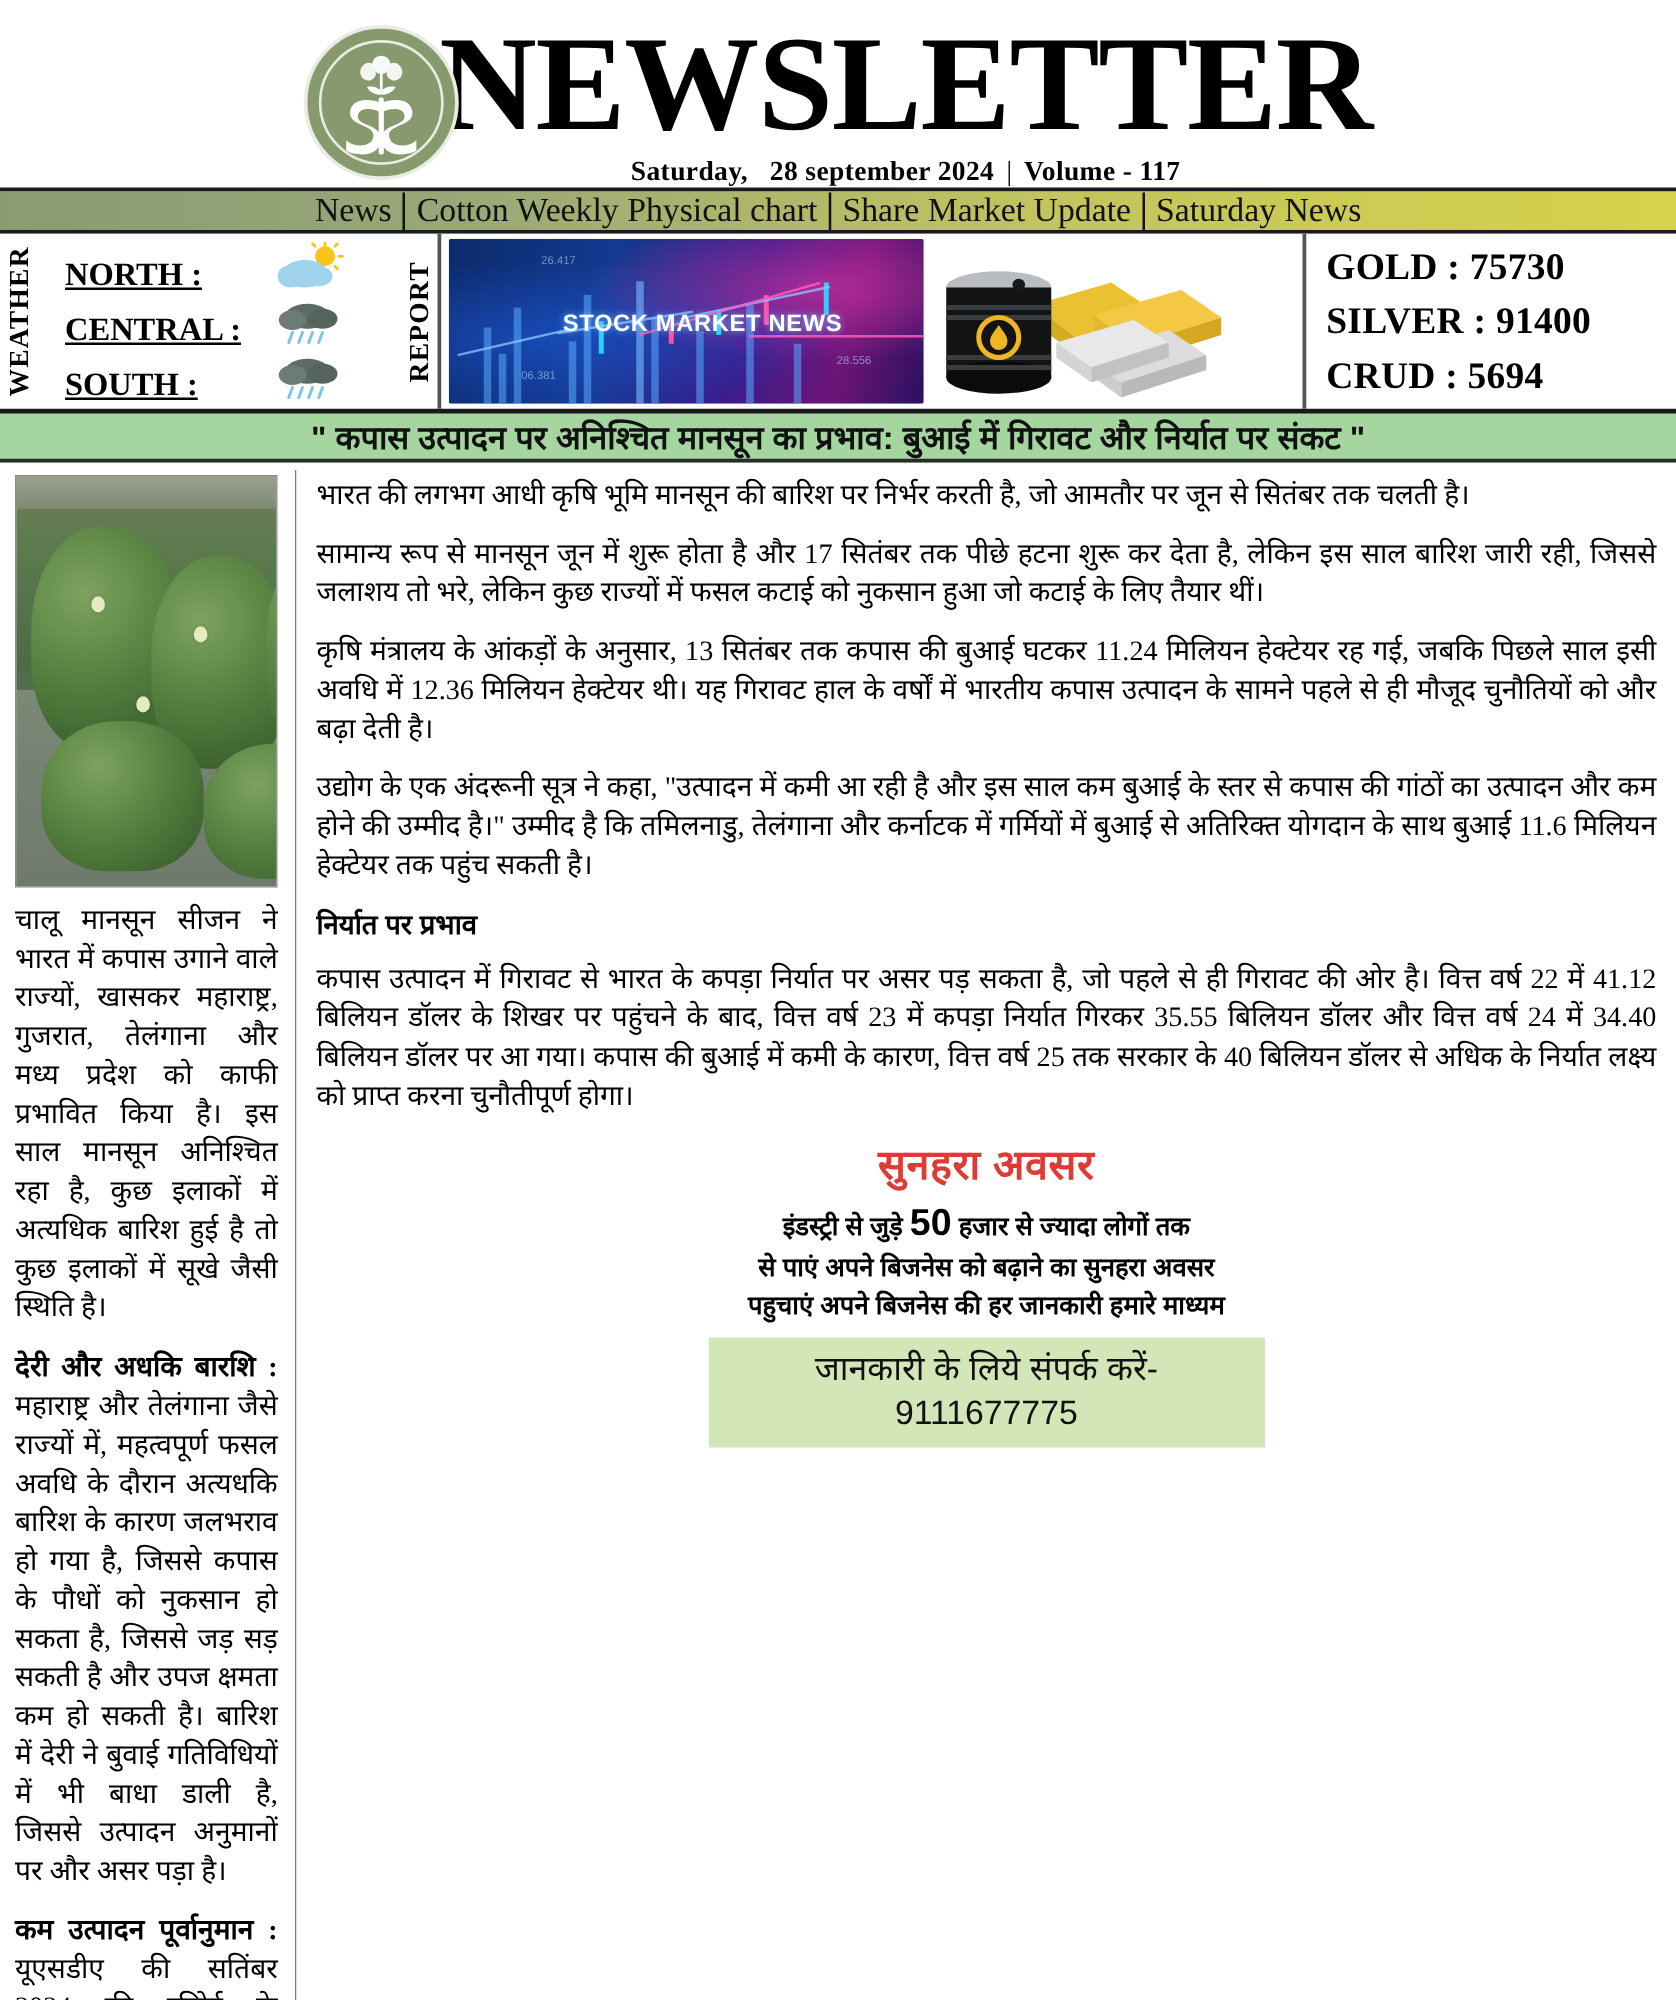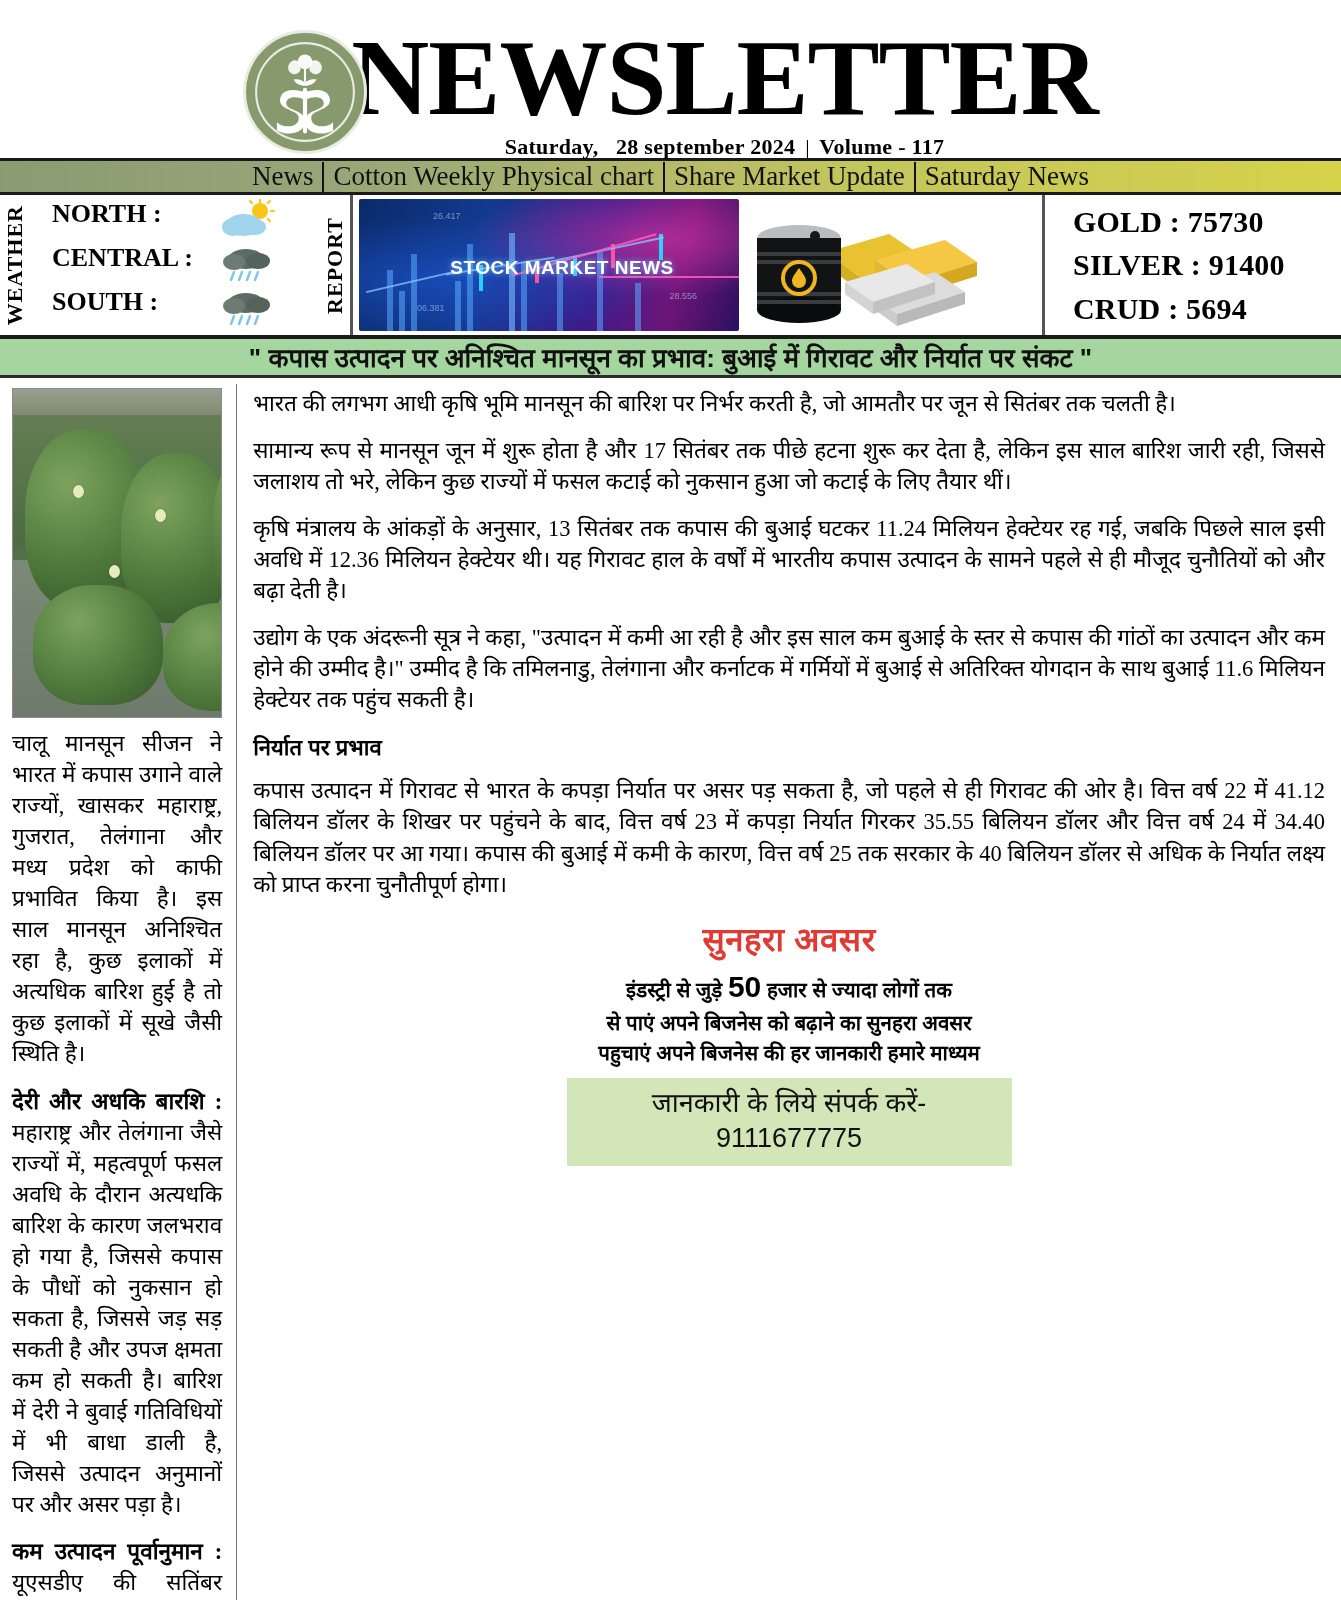--- a/index.html
+++ b/index.html
@@ -12,21 +12,21 @@
   }
   .page { width: 1341px; height: 1600px; position: relative; display: flex; flex-direction: column; }
 
   
   .masthead {
     height: 158px;
     position: relative;
     display: flex;
     align-items: flex-start;
     justify-content: center;
-    padding-top: 24px;
+    padding-top: 14px;
   }
   .masthead-inner { display: flex; align-items: center; justify-content: center; width: 100%; position: relative; }
   .logo {
     width: 124px; height: 124px;
     border-radius: 50%;
     background: #879a6e;
     border: 3px solid #e9ece3;
     position: relative;
     flex: 0 0 auto;
     margin-right: -16px;
@@ -80,21 +80,21 @@
     font-weight: 700; font-size: 22px;
     letter-spacing: 1px;
   }
   .weather-label span, .report-label span {
     writing-mode: vertical-rl;
     transform: rotate(180deg);
     white-space: nowrap;
   }
   .weather-block { display: flex; flex: 0 0 auto; border-right: 3px solid #555; }
   .weather-rows { width: 290px; padding: 4px 0 4px 22px; display: flex; flex-direction: column; justify-content: space-around; }
-  .wrow { display: flex; align-items: flex-start; height: 44px; }
+  .wrow { display: flex; align-items: flex-end; height: 44px; text-decoration: underline; }
   .wrow .wname { font-weight: 700; font-size: 26px; width: 168px; white-space: nowrap; }
   .wicon { width: 58px; height: 42px; position: relative; }
 
   .stock-img {
     flex: 1 1 auto;
     margin: 4px 6px 4px 6px;
     border-radius: 2px;
     position: relative;
     overflow: hidden;
     background:
@@ -117,21 +117,21 @@
     text-shadow: 0 0 6px rgba(120,200,255,0.9);
     margin-left: 26px;
   }
   .stock-num { position:absolute; color: rgba(200,220,255,0.55); font-size: 9px; font-family:"Liberation Sans",sans-serif; }
 
   .commodity-img { width: 300px; position: relative; border-right: 3px solid #555; display:flex; align-items:center; justify-content:center; }
   .commodity-img svg { width: 290px; height: 130px; }
   .prices {
     width: 268px;
     display: flex; flex-direction: column; justify-content: center;
-    padding-left: 28px;
+    padding-left: 16px;
   }
   .price-row { font-weight: 700; font-size: 30px; line-height: 1.45; white-space: nowrap; letter-spacing: 0.2px; }
 
   
   .headline-band {
     background: #a5d6a0;
     border-bottom: 3px solid #2b2b2b;
     height: 54px;
     display: flex; align-items: center; justify-content: center;
   }

